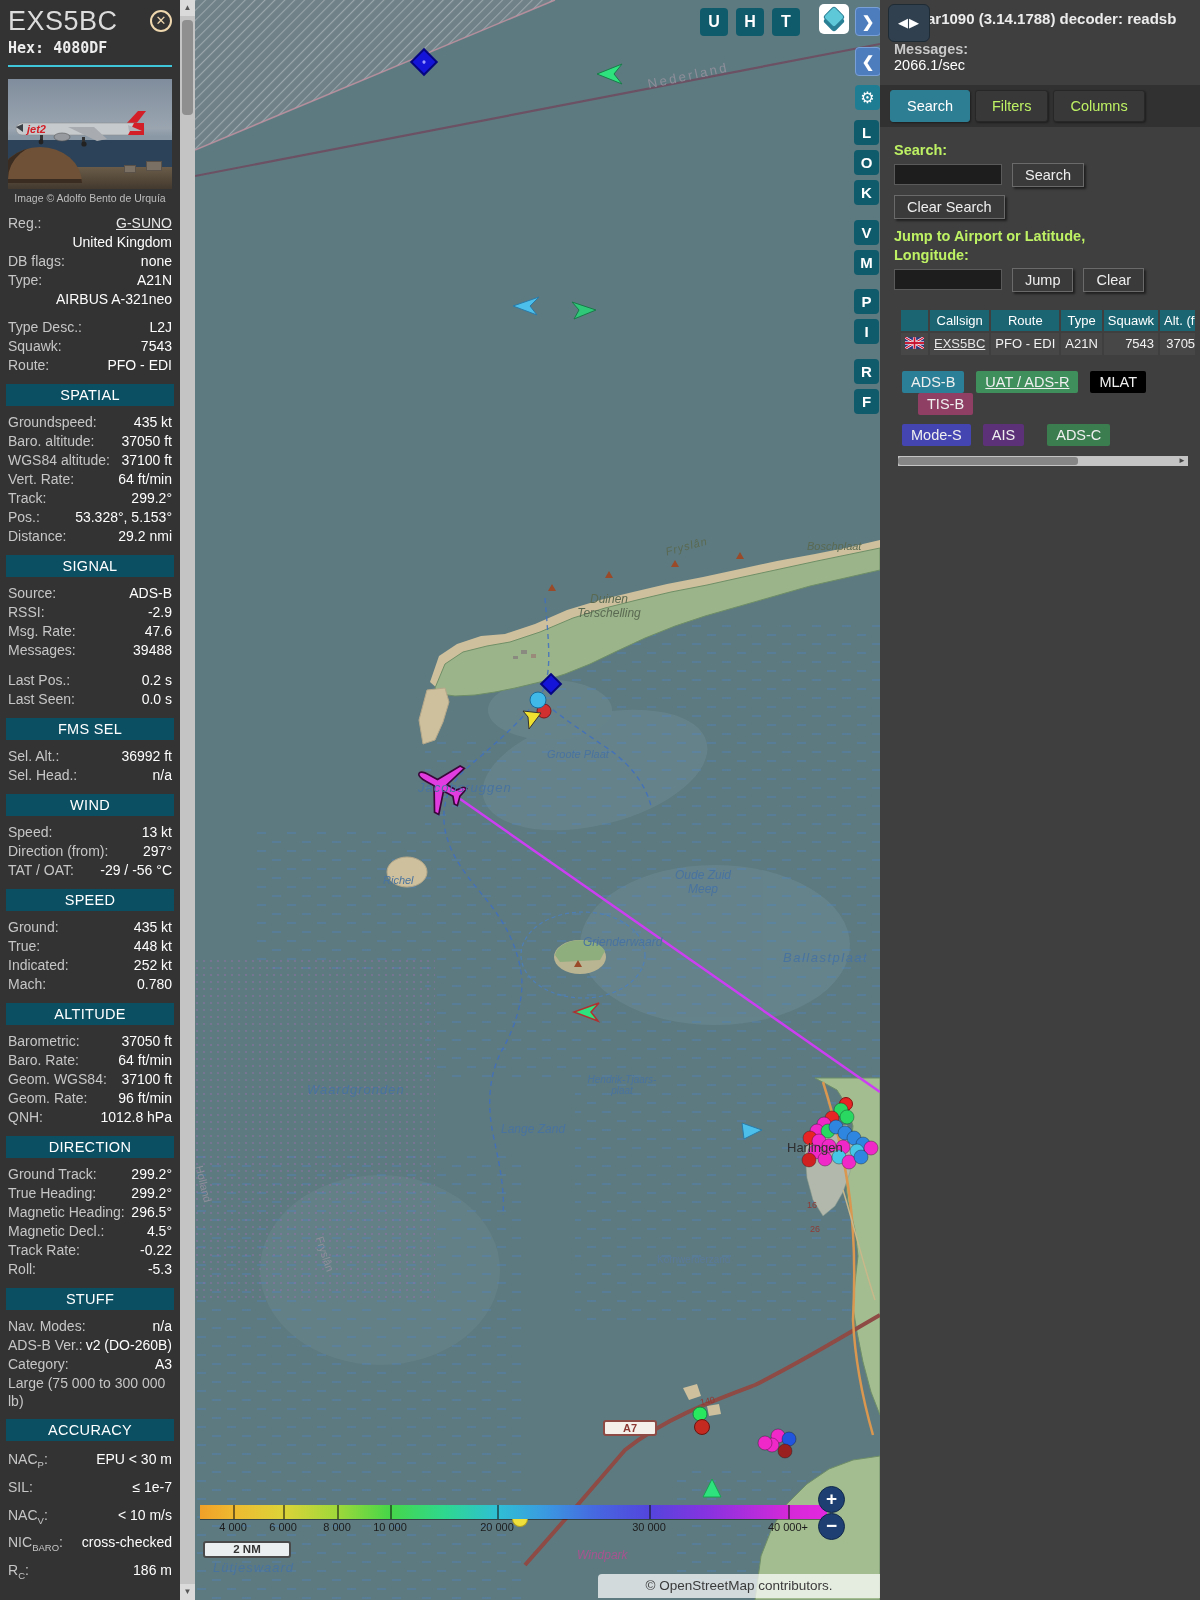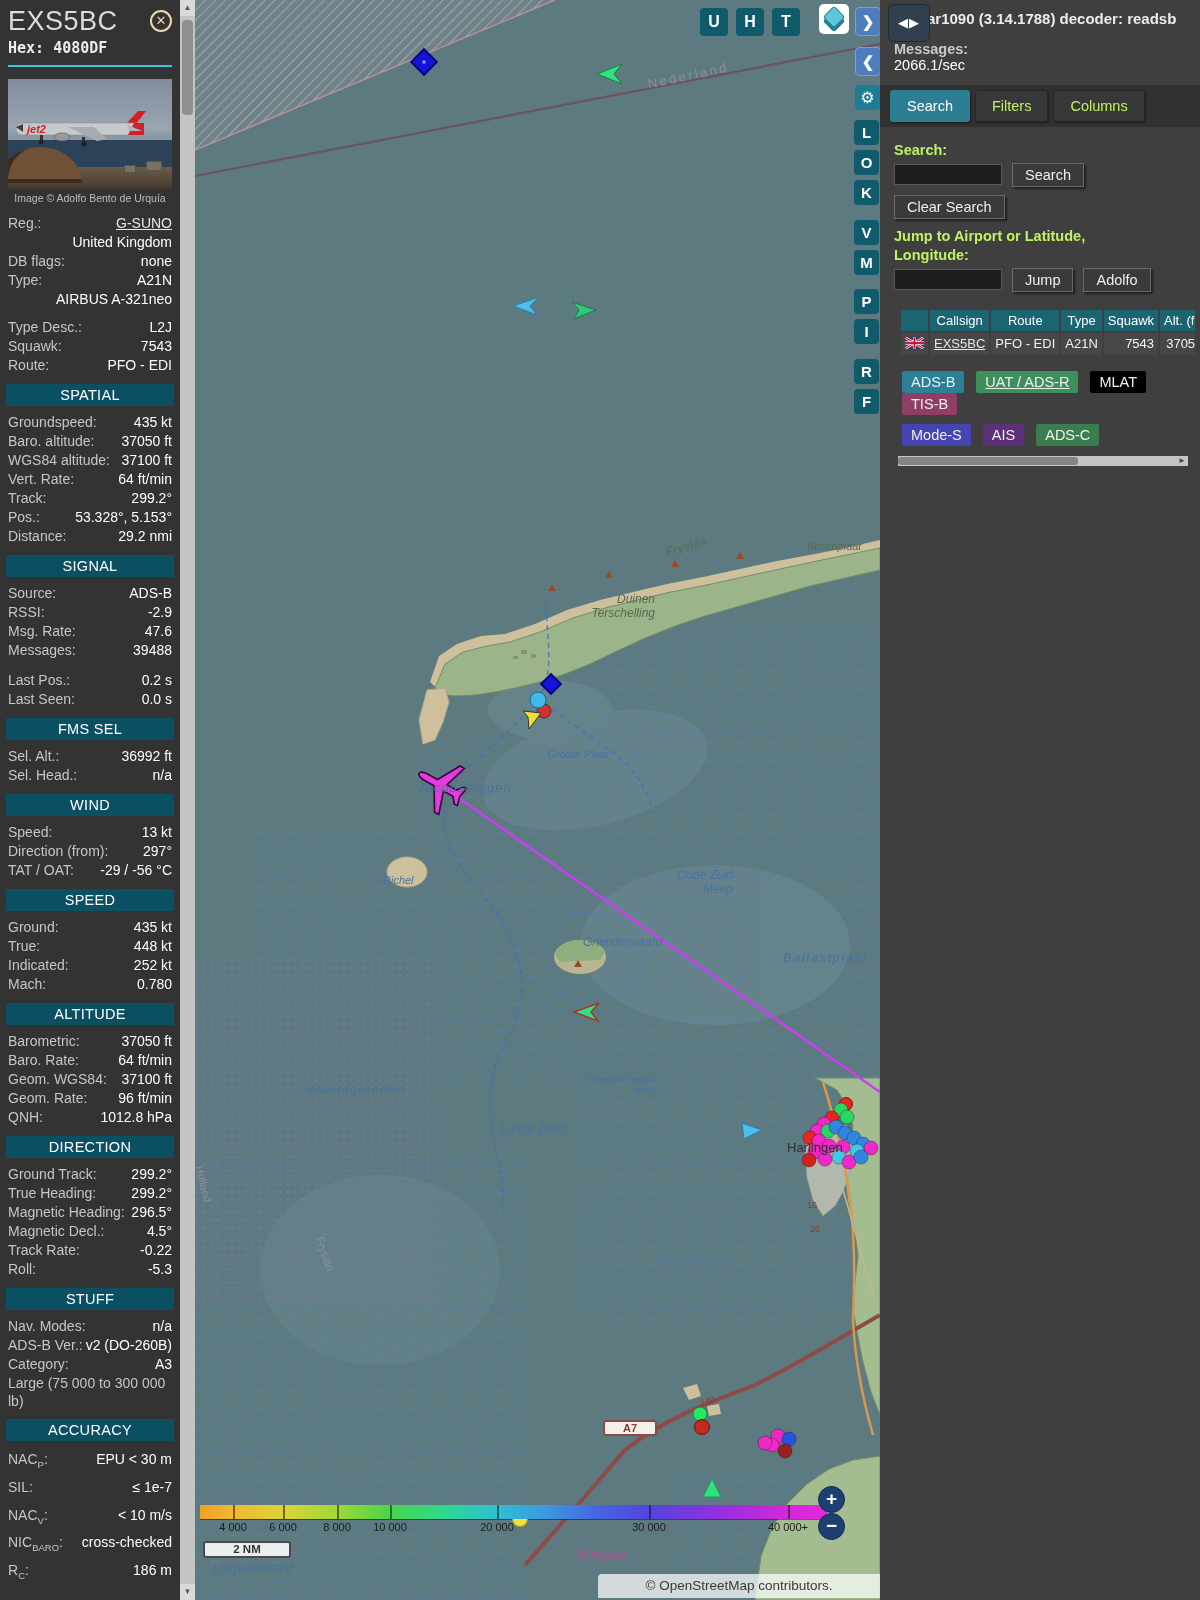--- a/index.html
+++ b/index.html
@@ -36,21 +36,21 @@
   .sb-scroll .btn{position:absolute;left:0;width:15px;height:16px;background:#dadada;color:#555;
     font-size:8px;text-align:center;line-height:16px;cursor:pointer}
   .sb-scroll .thumb{position:absolute;left:2px;top:20px;width:11px;height:95px;background:#8f8f8f;border-radius:4px}
   
   .map{position:absolute;left:195px;top:0;width:685px;height:1600px;background:#5d7a80;overflow:hidden}
   .map svg.gfx{position:absolute;left:0;top:0}
   .mlabel{position:absolute;font-style:italic;color:#49739f;white-space:nowrap;pointer-events:none;z-index:3}
   .mlabel.land{color:#5a6a52}.mlabel.dark{color:#2e2e2e;font-style:normal}
   .mlabel.gray{color:#8e8e9a;font-style:normal}
   .mlabel.road{color:#8e3a34;font-style:normal}
-  .mlabel.wrap{white-space:normal;text-align:right}
+  .mlabel.wrap{white-space:normal;text-align:center}
   .a7{position:absolute;left:408px;top:1420px;background:#f5f0ea;border:2px solid #8e4a44;border-radius:3px;
     color:#8e3a34;font-weight:bold;font-size:11px;padding:0 18px;z-index:3}
   .mapbtn{position:absolute;background:#0f5a6b;color:#fff;border-radius:4px;text-align:center;
     font-weight:bold;cursor:pointer;z-index:5}
   .mapbtn.letter{left:659px;width:25px;height:25px;font-size:15px;line-height:25px}
   .mapbtn.top{top:8px;width:28px;height:28px;font-size:16px;line-height:28px}
   .bluebtn{position:absolute;left:660px;width:26px;height:29px;background:#4e7dbe;border:1px solid #7aa0d8;
     border-radius:4px;color:#fff;text-align:center;font-size:15px;line-height:27px;font-weight:bold;cursor:pointer;z-index:5}
   .gearbtn{position:absolute;left:660px;top:85px;width:25px;height:25px;background:#1f7d93;border-radius:4px;
     color:#fff;text-align:center;font-size:16px;line-height:25px;cursor:pointer;z-index:5}
@@ -611,21 +611,21 @@
       <input class="tinput" type="text" style="">
       <button class="pbtn">Search</button>
     </div>
     <div class="inprow">
       <button class="pbtn">Clear Search</button>
     </div>
     <div class="flabel" style="width:230px;white-space:normal">Jump to Airport or Latitude, Longitude:</div>
     <div class="inprow">
       <input class="tinput" type="text" style="">
       <button class="pbtn">Jump</button>
-      <button class="pbtn">Adolfo</button>
+      <button class="pbtn">Clear</button>
     </div>
 
     <div class="actable">
       <table class="ac">
         <tbody>
             <tr>
           <th style="width:18px"></th>
           <th style="width:56px">Callsign</th>
           <th style="width:70px">Route</th>
           <th style="width:34px">Type</th>
@@ -652,26 +652,26 @@
         </tr>
       </tbody>
         </table>
     </div>
 
     <div class="badges">
       <div class="brow">
         <span class="badge" style="background: rgb(43, 127, 150);">ADS-B</span>
         <span class="badge" style="background: rgb(63, 143, 93); text-decoration: underline;">UAT / ADS-R</span>
         <span class="badge" style="background: #000000;">MLAT</span>
-        <span class="badge" style="background: rgb(143, 63, 99);">TIS-B</span>
+        <span class="badge" style="background: rgb(143, 63, 99); margin-left: 16px;">TIS-B</span>
       </div>
       <div class="brow">
         <span class="badge" style="background: rgb(69, 69, 178);">Mode-S</span>
         <span class="badge" style="background: rgb(92, 49, 120);">AIS</span>
-        <span class="badge" style="background: rgb(60, 125, 80);">ADS-C</span>
+        <span class="badge" style="background: rgb(60, 125, 80); margin-left: 11px;">ADS-C</span>
       </div>
     </div>
 
     <div class="hscroll">
       <div class="thumb"></div>
       <div class="arrow">►</div>
     </div>
   </div>
 </div>
 

